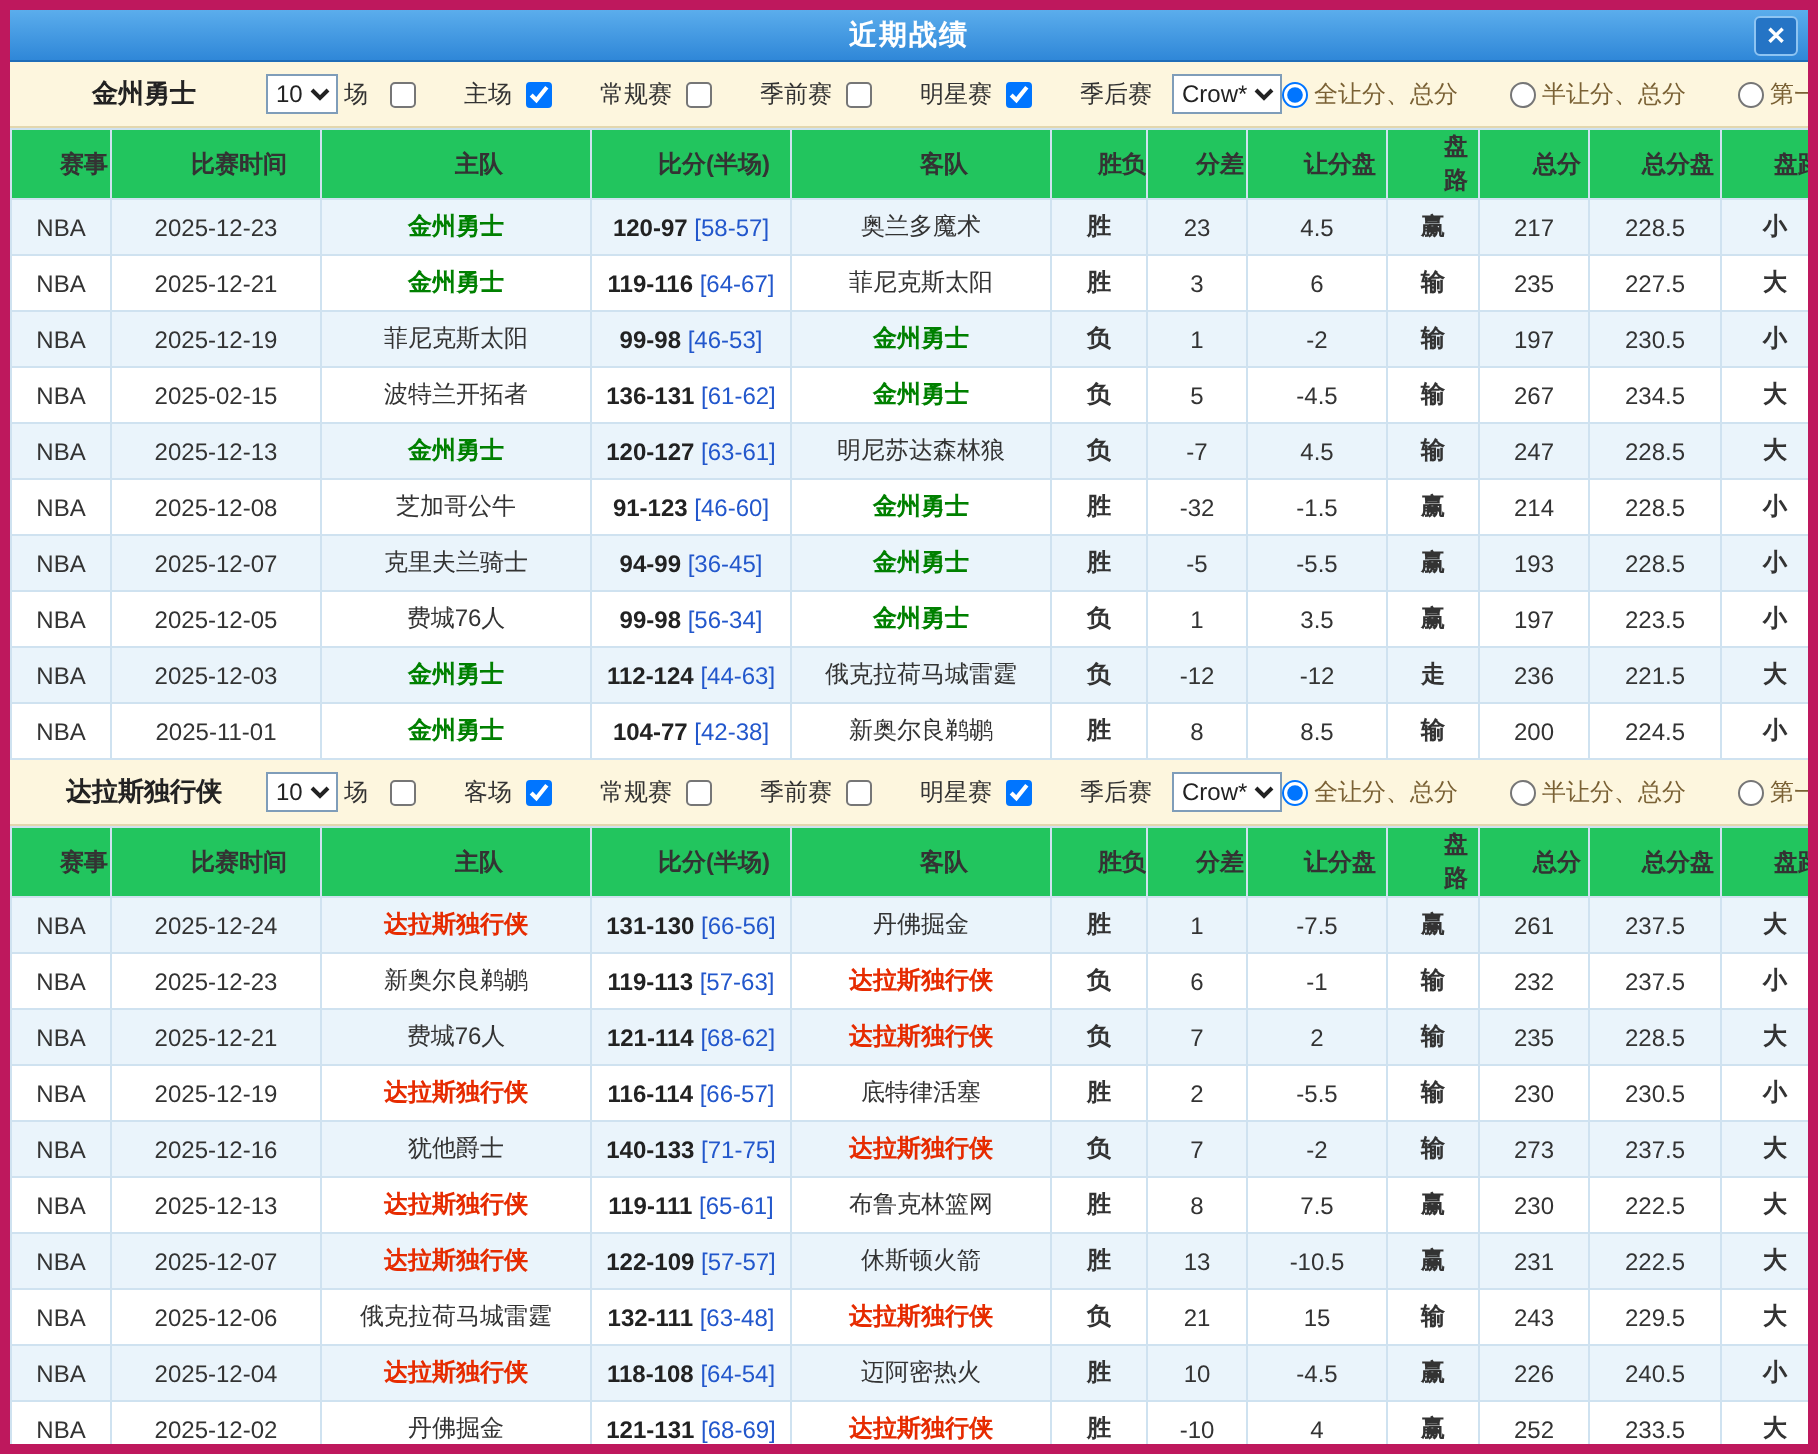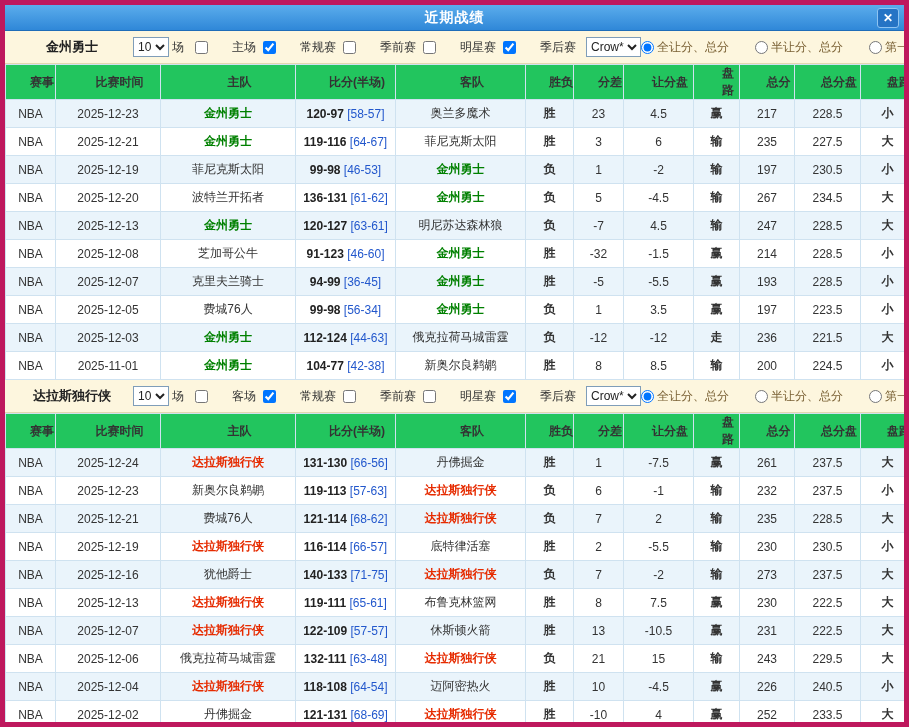--- a/index.html
+++ b/index.html
@@ -203,21 +203,21 @@
     <td>1</td>
     <td>-2</td>
     <td class="loss">输</td>
     <td class="num-blue">197</td>
     <td class="num-blue">230.5</td>
     <td class="loss">小</td>
   </tr>
 
   <tr class="data-row">
     <td>NBA</td>
-    <td>2025-12-20</td>
+    <td>2025-02-15</td>
     <td>波特兰开拓者</td>
     <td><span class="score">136-131</span> <span class="half">[61-62]</span></td>
     <td class="hl" style="color: rgb(0, 128, 0);">金州勇士</td>
     <td class="loss">负</td>
     <td>5</td>
     <td>-4.5</td>
     <td class="loss">输</td>
     <td class="num-blue">267</td>
     <td class="num-blue">234.5</td>
     <td class="win">大</td>

